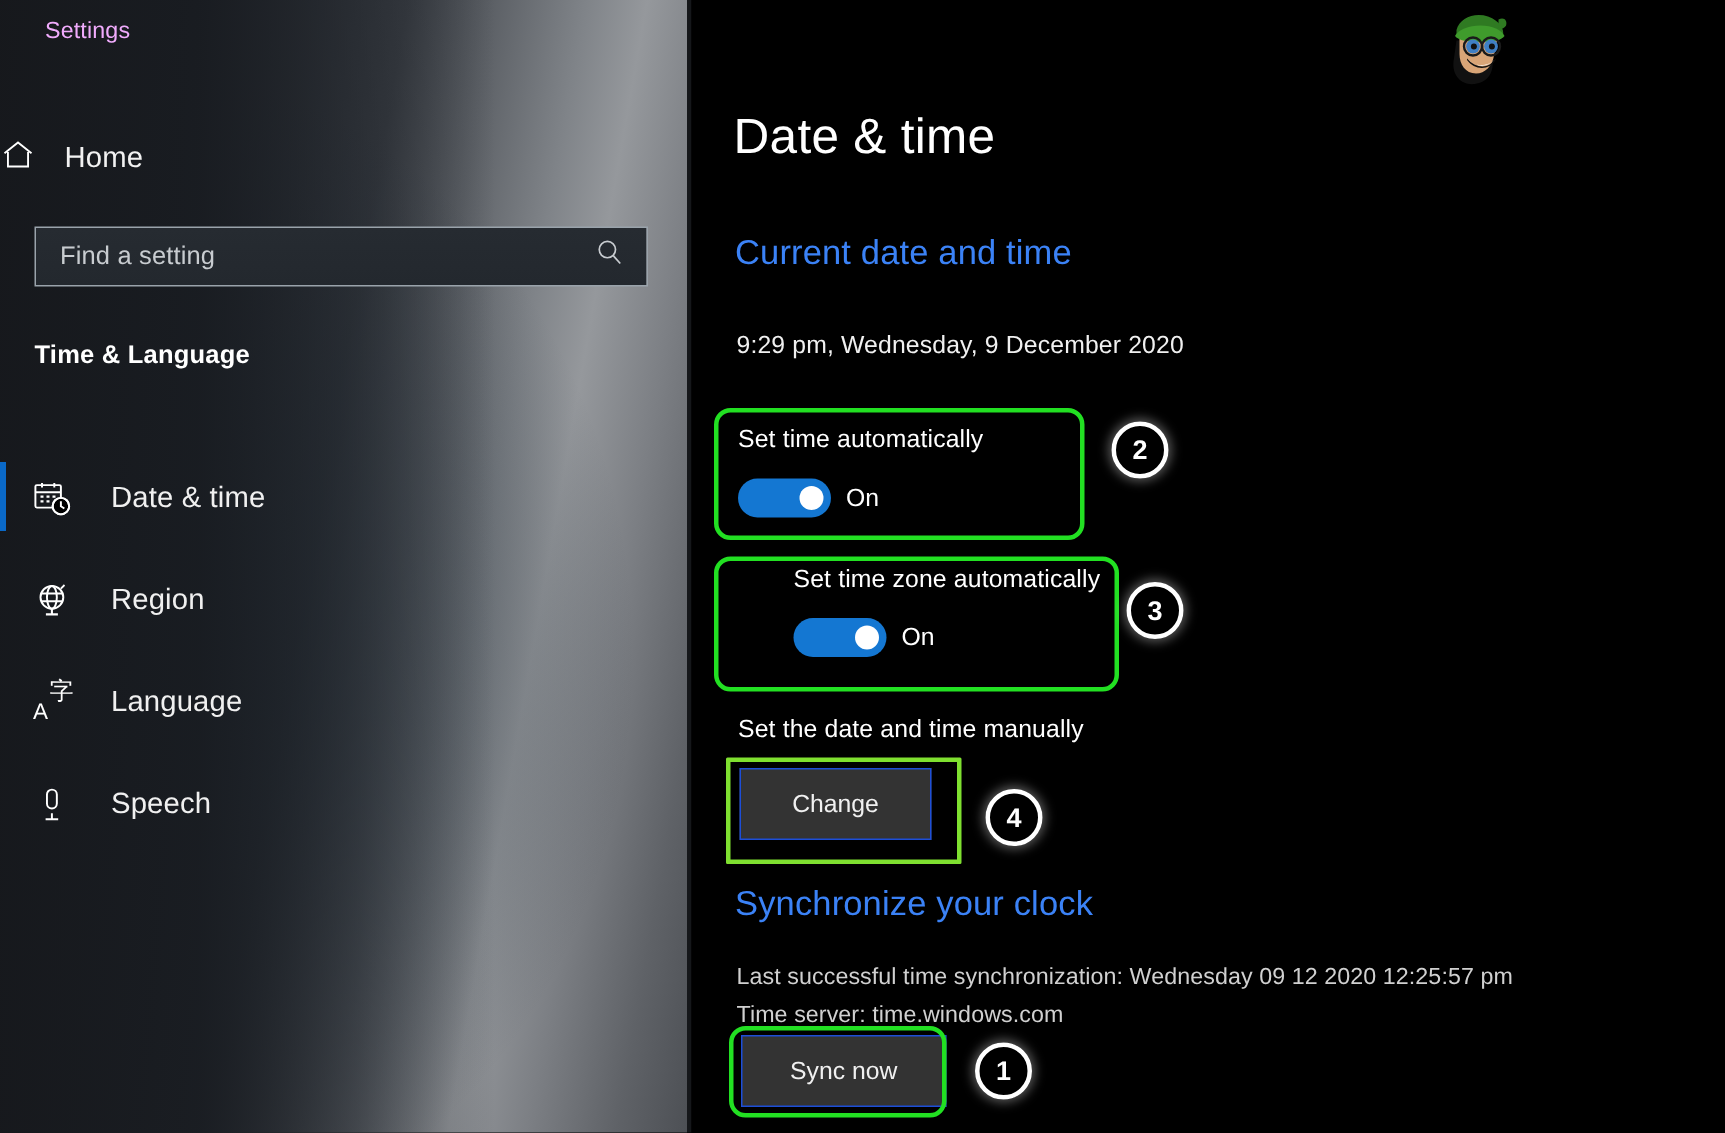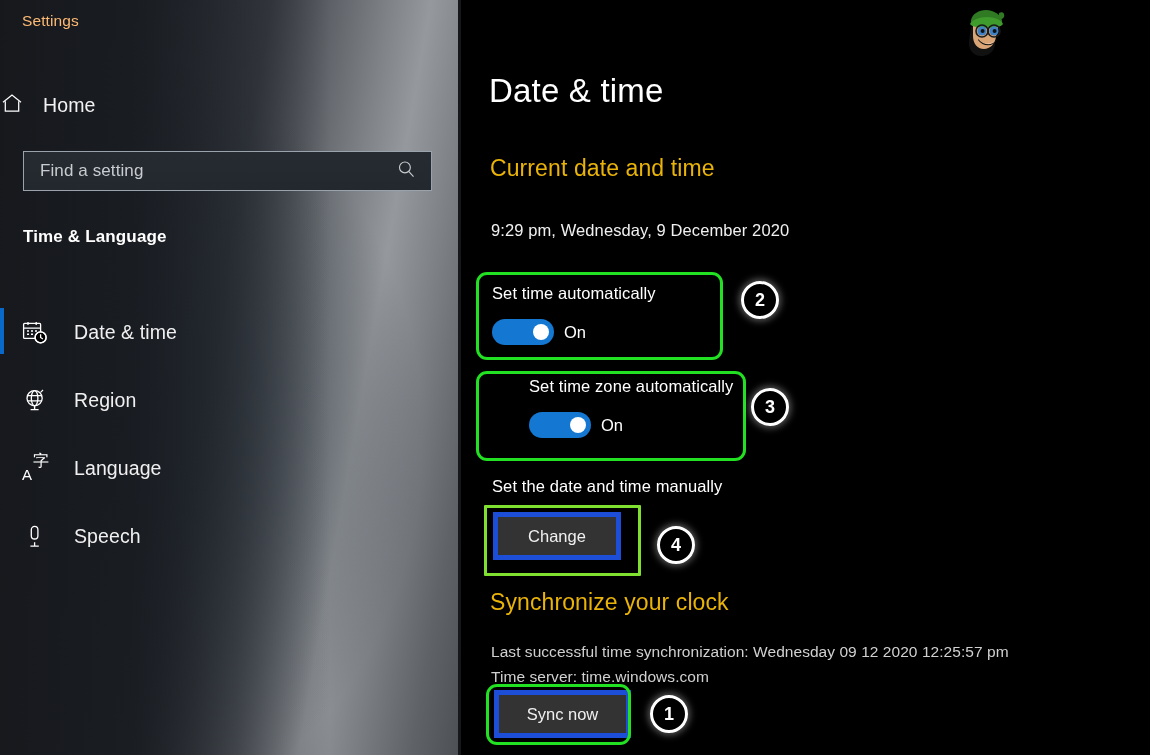--- a/index.html
+++ b/index.html
@@ -41,23 +41,23 @@
   }
   .sidebar-edge {
     position: absolute;
     left: 458px; top: 0;
     width: 3px; height: 755px;
     background: #15171a;
   }
 
   .win-title {
     position: absolute;
-    left: 22px; top: 12px;
+    left: 30px; top: 12px;
     font-size: 15.5px;
-    color: #fdba74;
+    color: #f0abfc;
     letter-spacing: .1px;
   }
 
   .home-row {
     position: absolute;
     left: 0; top: 88px;
     width: 240px; height: 34px;
     display: flex;
     align-items: center;
     gap: 19px;
@@ -160,21 +160,21 @@
     left: 28px; top: 72px;
     font-size: 33px;
     color: #ffffff;
     font-weight: normal;
     letter-spacing: .2px;
   }
   .section-head {
     position: absolute;
     left: 29px;
     font-size: 23px;
-    color: #eab308;
+    color: #3b82f6;
     font-weight: normal;
     letter-spacing: .1px;
   }
   #sec-current { top: 155px; }
 
   .current-datetime {
     position: absolute;
     left: 30px; top: 221px;
     font-size: 16.5px;
     color: #f0f0f0;
@@ -209,21 +209,21 @@
     background: #ffffff;
   }
   .switch-state {
     font-size: 16.5px;
     color: #ffffff;
   }
 
   
   .win-btn {
     background: #333333;
-    border: 5px solid #1d4ed8;
+    border: 1px solid #1d4ed8;
     color: #f0f0f0;
     font-family: "Liberation Sans", sans-serif;
     font-size: 16.5px;
     display: flex;
     align-items: center;
     justify-content: center;
     box-sizing: border-box;
   }
 
   

